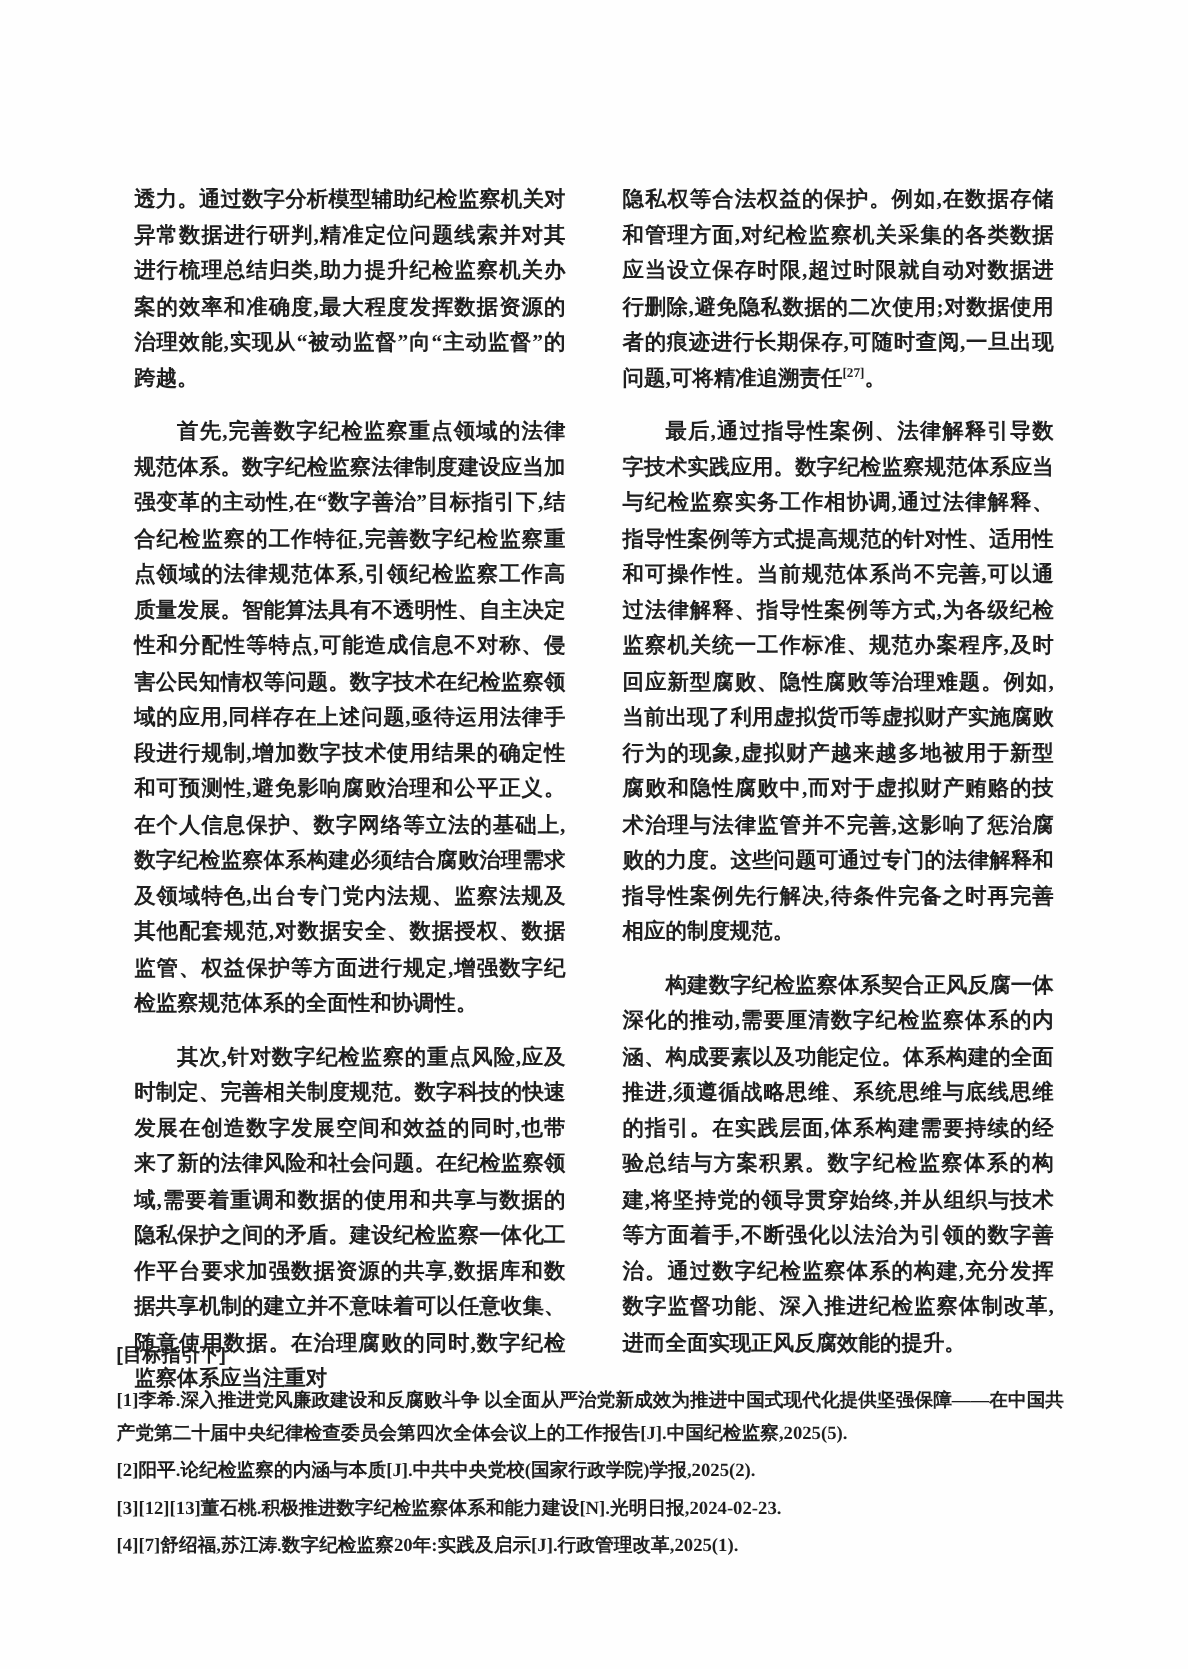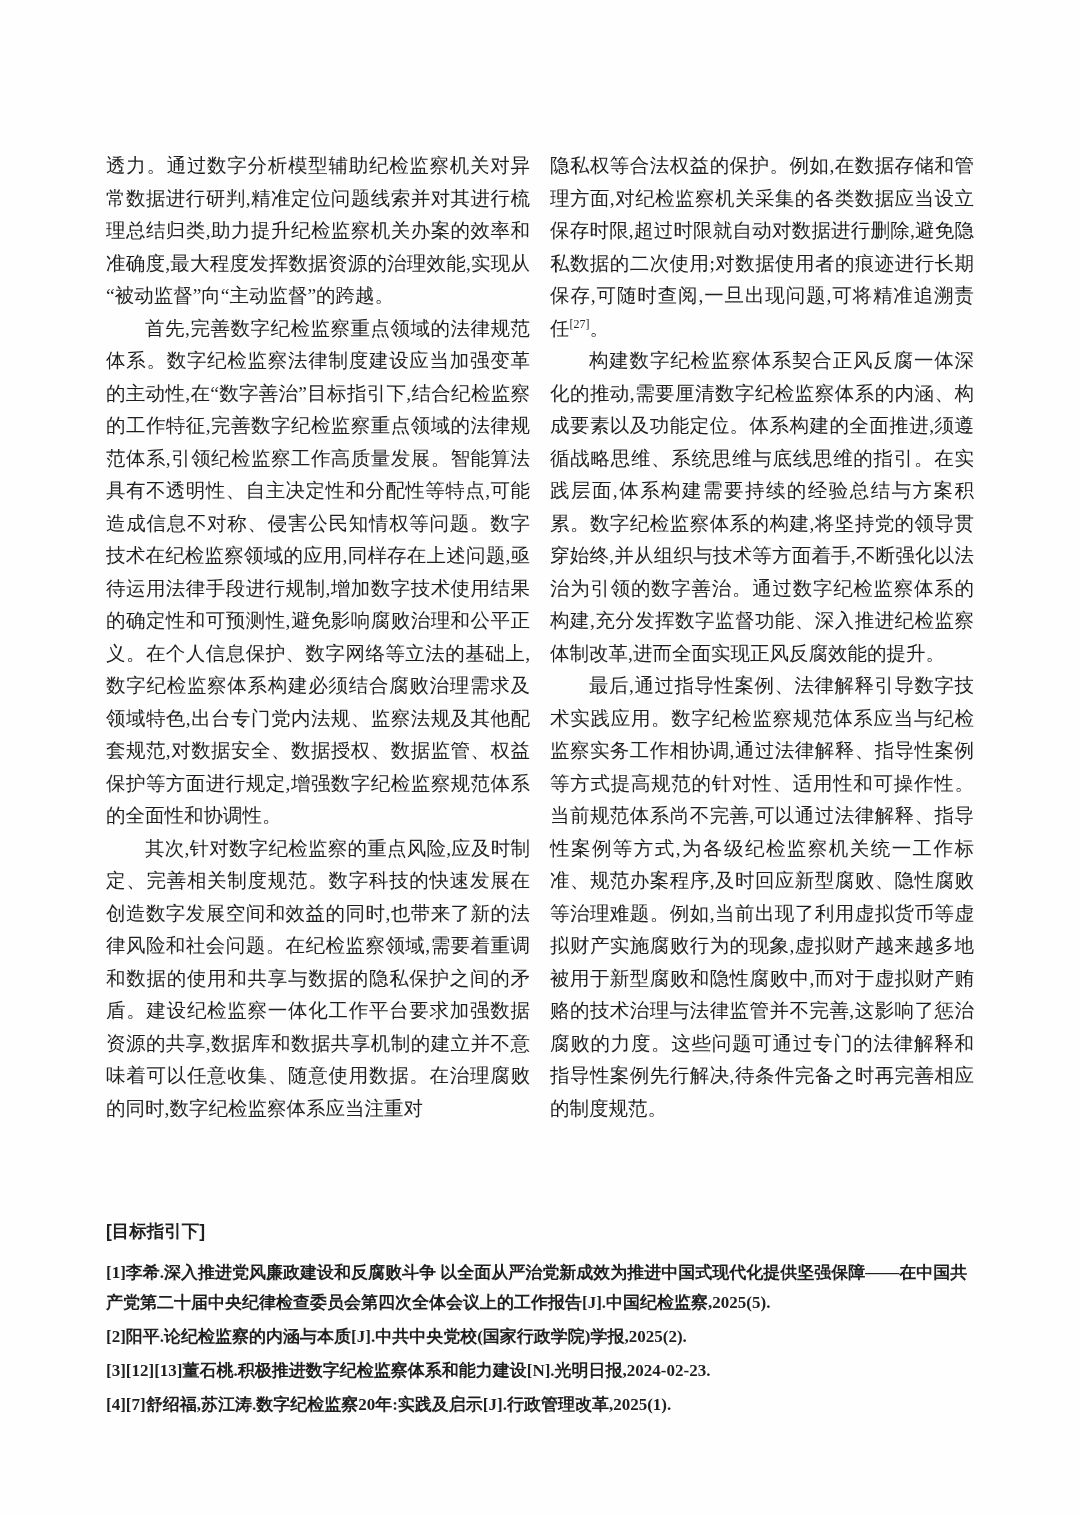--- a/index.html
+++ b/index.html
@@ -23,21 +23,21 @@
     width: 868px;
     display: flex;
     gap: 20px;
   }
   .col {
     width: 424px;
     font-size: 19.5px;
     line-height: 32.5px;
     text-align: justify;
   }
-  .col p { margin: 0; }
+  .col p { margin: 16px; font-weight: bold; }
   .indent { text-indent: 2em; }
   .section-heading {
     font-style: italic;
     text-indent: 2em;
   }
   sup.cite {
     font-size: 12px;
     line-height: 0;
     vertical-align: super;
     letter-spacing: 0;
@@ -70,22 +70,22 @@
   <div class="columns">
 
     <div class="col">
       <p class="body">透力。通过数字分析模型辅助纪检监察机关对异常数据进行研判,精准定位问题线索并对其进行梳理总结归类,助力提升纪检监察机关办案的效率和准确度,最大程度发挥数据资源的治理效能,实现从“被动监督”向“主动监督”的跨越。</p>
       <p class="body indent">首先,完善数字纪检监察重点领域的法律规范体系。数字纪检监察法律制度建设应当加强变革的主动性,在“数字善治”目标指引下,结合纪检监察的工作特征,完善数字纪检监察重点领域的法律规范体系,引领纪检监察工作高质量发展。智能算法具有不透明性、自主决定性和分配性等特点,可能造成信息不对称、侵害公民知情权等问题。数字技术在纪检监察领域的应用,同样存在上述问题,亟待运用法律手段进行规制,增加数字技术使用结果的确定性和可预测性,避免影响腐败治理和公平正义。在个人信息保护、数字网络等立法的基础上,数字纪检监察体系构建必须结合腐败治理需求及领域特色,出台专门党内法规、监察法规及其他配套规范,对数据安全、数据授权、数据监管、权益保护等方面进行规定,增强数字纪检监察规范体系的全面性和协调性。</p>
       <p class="body indent">其次,针对数字纪检监察的重点风险,应及时制定、完善相关制度规范。数字科技的快速发展在创造数字发展空间和效益的同时,也带来了新的法律风险和社会问题。在纪检监察领域,需要着重调和数据的使用和共享与数据的隐私保护之间的矛盾。建设纪检监察一体化工作平台要求加强数据资源的共享,数据库和数据共享机制的建立并不意味着可以任意收集、随意使用数据。在治理腐败的同时,数字纪检监察体系应当注重对</p>
     </div>
 
     <div class="col">
       <p class="body"><span>隐私权等合法权益的保护。例如,在数据存储和管理方面,对纪检监察机关采集的各类数据应当设立保存时限,超过时限就自动对数据进行删除,避免隐私数据的二次使用;对数据使用者的痕迹进行长期保存,可随时查阅,一旦出现问题,可将精准追溯责任</span><sup class="cite">[27]</sup><span>。</span></p>
+      <p class="body indent">最后,通过指导性案例、法律解释引导数字技术实践应用。数字纪检监察规范体系应当与纪检监察实务工作相协调,通过法律解释、指导性案例等方式提高规范的针对性、适用性和可操作性。当前规范体系尚不完善,可以通过法律解释、指导性案例等方式,为各级纪检监察机关统一工作标准、规范办案程序,及时回应新型腐败、隐性腐败等治理难题。例如,当前出现了利用虚拟货币等虚拟财产实施腐败行为的现象,虚拟财产越来越多地被用于新型腐败和隐性腐败中,而对于虚拟财产贿赂的技术治理与法律监管并不完善,这影响了惩治腐败的力度。这些问题可通过专门的法律解释和指导性案例先行解决,待条件完备之时再完善相应的制度规范。</p>
       <p class="body indent">构建数字纪检监察体系契合正风反腐一体深化的推动,需要厘清数字纪检监察体系的内涵、构成要素以及功能定位。体系构建的全面推进,须遵循战略思维、系统思维与底线思维的指引。在实践层面,体系构建需要持续的经验总结与方案积累。数字纪检监察体系的构建,将坚持党的领导贯穿始终,并从组织与技术等方面着手,不断强化以法治为引领的数字善治。通过数字纪检监察体系的构建,充分发挥数字监督功能、深入推进纪检监察体制改革,进而全面实现正风反腐效能的提升。</p>
-      <p class="body indent">最后,通过指导性案例、法律解释引导数字技术实践应用。数字纪检监察规范体系应当与纪检监察实务工作相协调,通过法律解释、指导性案例等方式提高规范的针对性、适用性和可操作性。当前规范体系尚不完善,可以通过法律解释、指导性案例等方式,为各级纪检监察机关统一工作标准、规范办案程序,及时回应新型腐败、隐性腐败等治理难题。例如,当前出现了利用虚拟货币等虚拟财产实施腐败行为的现象,虚拟财产越来越多地被用于新型腐败和隐性腐败中,而对于虚拟财产贿赂的技术治理与法律监管并不完善,这影响了惩治腐败的力度。这些问题可通过专门的法律解释和指导性案例先行解决,待条件完备之时再完善相应的制度规范。</p>
     </div>
 
   </div>
 
   <div class="references">
     <p class="ref-heading">[目标指引下]</p>
     <p class="ref-item">[1]李希.深入推进党风廉政建设和反腐败斗争 以全面从严治党新成效为推进中国式现代化提供坚强保障——在中国共产党第二十届中央纪律检查委员会第四次全体会议上的工作报告[J].中国纪检监察,2025(5).</p>
     <p class="ref-item">[2]阳平.论纪检监察的内涵与本质[J].中共中央党校(国家行政学院)学报,2025(2).</p>
     <p class="ref-item">[3][12][13]董石桃.积极推进数字纪检监察体系和能力建设[N].光明日报,2024-02-23.</p>
     <p class="ref-item">[4][7]舒绍福,苏江涛.数字纪检监察20年:实践及启示[J].行政管理改革,2025(1).</p>

